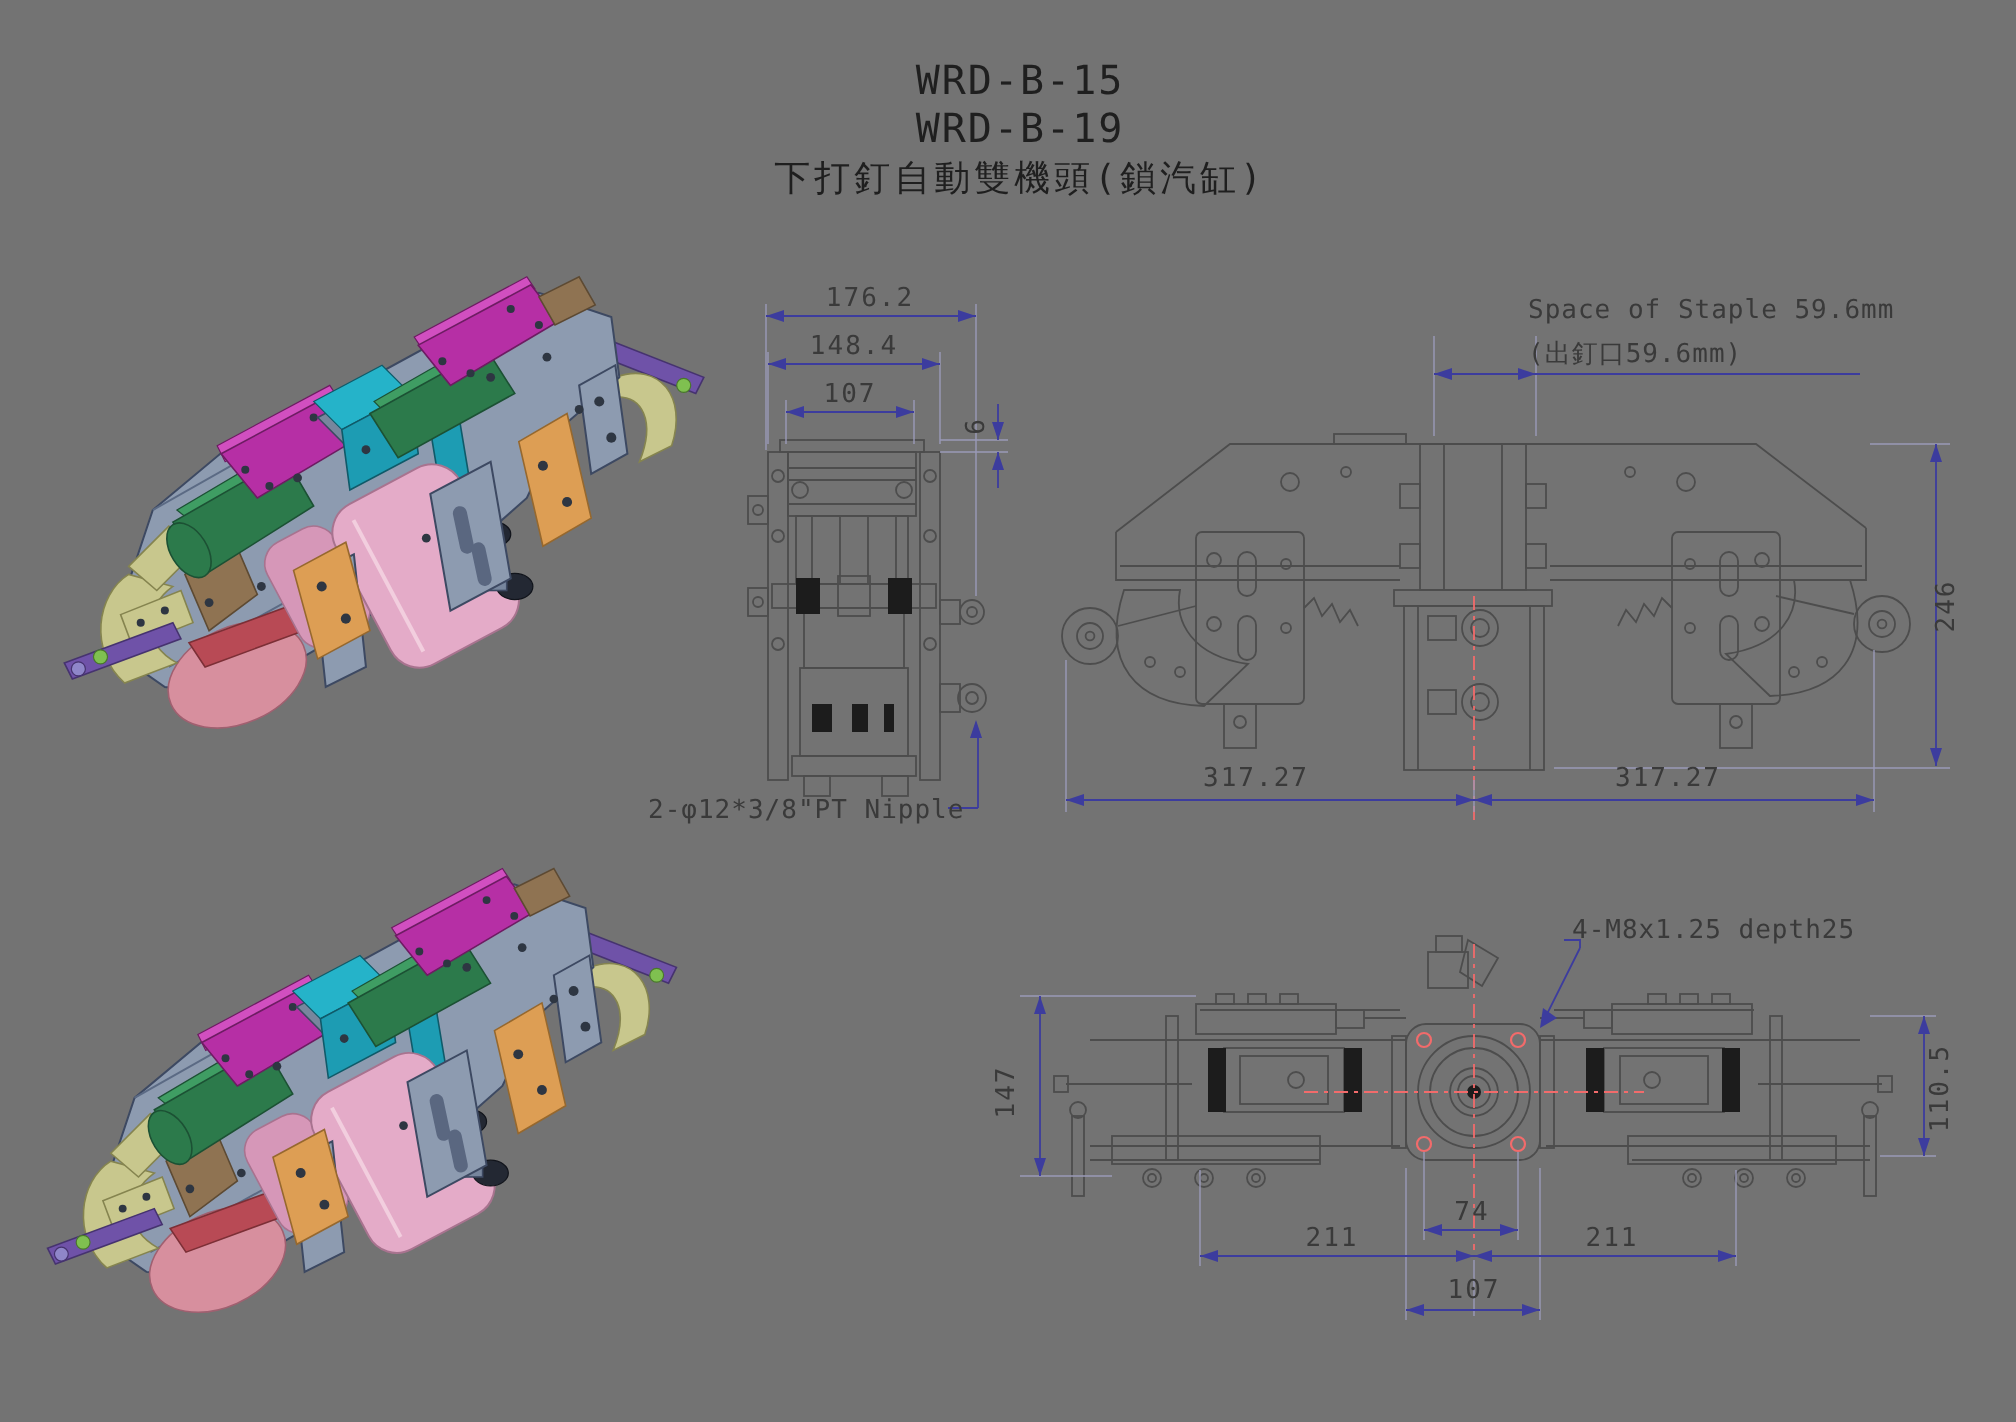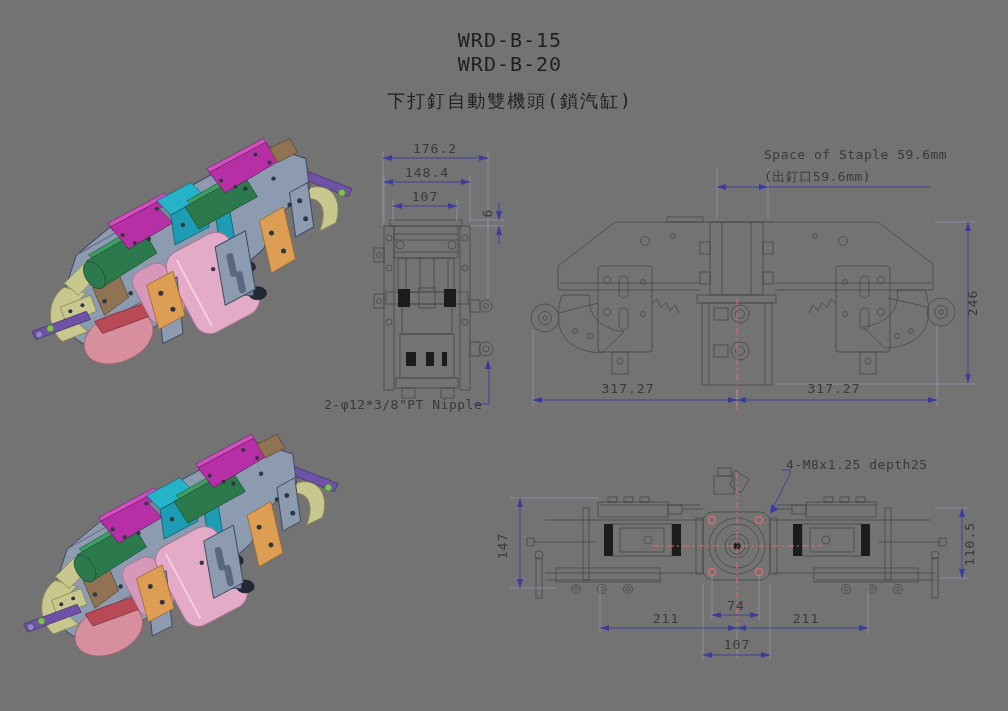--- a/index.html
+++ b/index.html
@@ -6,21 +6,21 @@
     --dim-line:#3c3c9e; --dim-text:#3a3a3a; --drawing-line:#4d4d4d; --centerline-red:#f26b6b;
     --body-slate:#8d9bb0; --cover-magenta:#b62fa5; --belt-green:#2c7a4b; --block-teal:#1d9cb3;
     --cylinder-pink:#e4abc8; --plate-orange:#dd9e54; --plate-khaki:#c8c78d; --arm-purple:#6f52a8;
     --wedge-brown:#8f7352; --disc-rose:#d78f9e;
   }
   html,body{margin:0;padding:0;background:#e8e8e8;}
   .page{position:relative;width:1008px;height:711px;background:#737373;margin:0 auto;overflow:hidden;
         font-family:"DejaVu Sans Mono","Liberation Mono",monospace;}
   .title{position:absolute;left:325px;top:28px;width:370px;text-align:center;color:#1f1f1f;}
   .title .model{font-size:20px;line-height:24px;letter-spacing:1px;}
-  .title .sub{font-size:18px;letter-spacing:2px;margin-top:13px;}
+  .title .sub{font-size:18px;letter-spacing:2px;margin-top:1px;}
   svg.overlay{position:absolute;}
   svg text{font-family:"DejaVu Sans Mono","Liberation Mono",monospace;}
   .dt{font-size:13px;fill:var(--dim-text);letter-spacing:1px;}
   .nt{font-size:13px;fill:var(--dim-text);letter-spacing:0.5px;}
   .dl{stroke:var(--dim-line);stroke-width:0.9;fill:none;}
   .ar{fill:var(--dim-line);stroke:none;}
   .ext{stroke:#9a9ab8;stroke-width:0.7;fill:none;}
   .ml{stroke:var(--drawing-line);stroke-width:0.9;fill:none;}
   .dk{fill:#1c1c1c;stroke:none;}
   .redl{stroke:var(--centerline-red);stroke-width:0.9;fill:none;stroke-dasharray:7 3 2 3;}
@@ -47,21 +47,21 @@
   .i-lgr{fill:#7fc050;stroke:#49772b;stroke-width:.6;}
   .i-slot{fill:#5a6780;stroke:none;}
 </style>
 </head>
 <body>
 
 <div class="page">
 
   <div class="title">
     <div class="model">WRD-B-15</div>
-    <div class="model">WRD-B-20</div>
+    <div class="model">WRD-B-19</div>
     <div class="sub">下打釘自動雙機頭(鎖汽缸)</div>
   </div>
 
   <svg width="0" height="0" style="position:absolute" aria-hidden="true">
     <defs>
       <g id="isoM">
 
         <polygon class="i-pur" points="298,74 344,92 340,100 294,82"></polygon>
         <circle class="i-lgr" cx="334" cy="96" r="3.5"></circle>
         <path class="i-kha" d="M300 92 C322 84 336 102 328 126 L312 134 C320 114 314 100 298 102 Z"></path>

